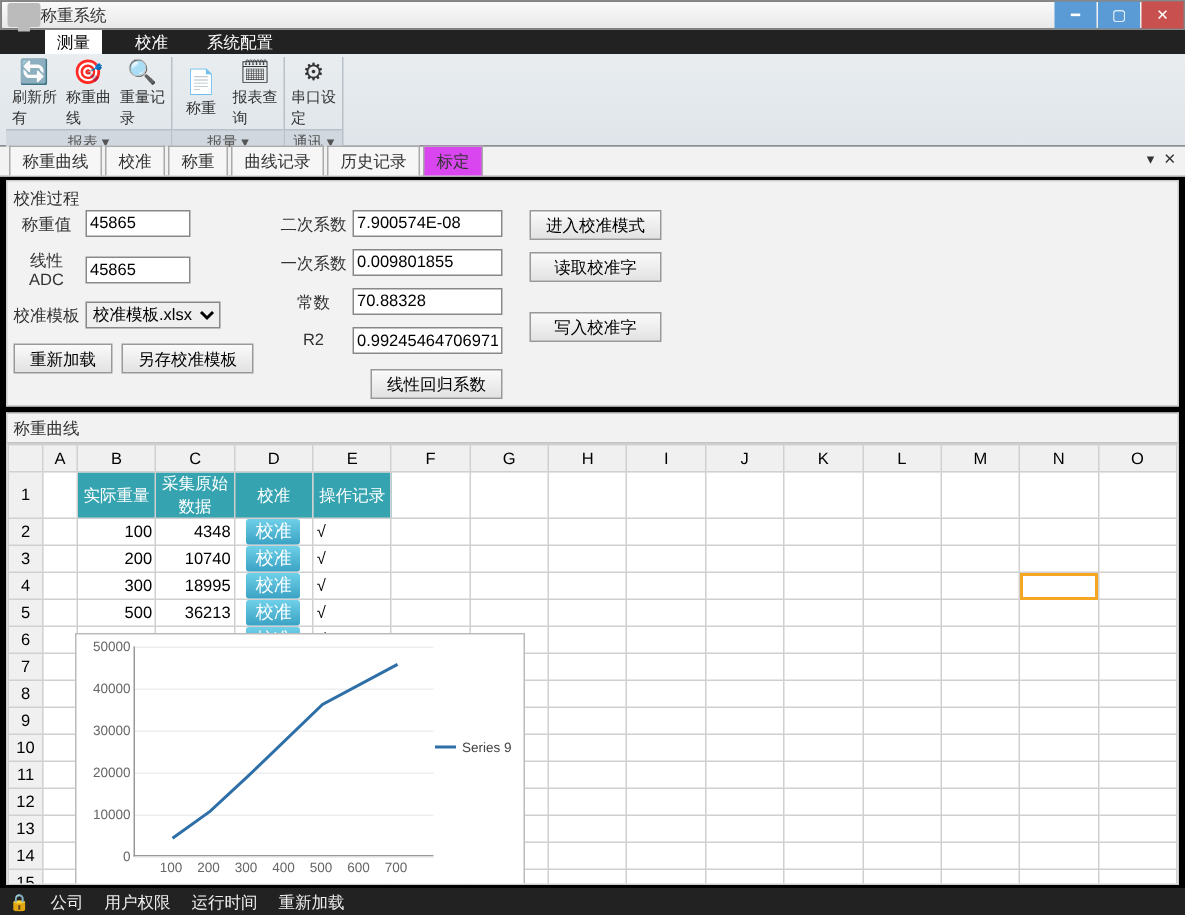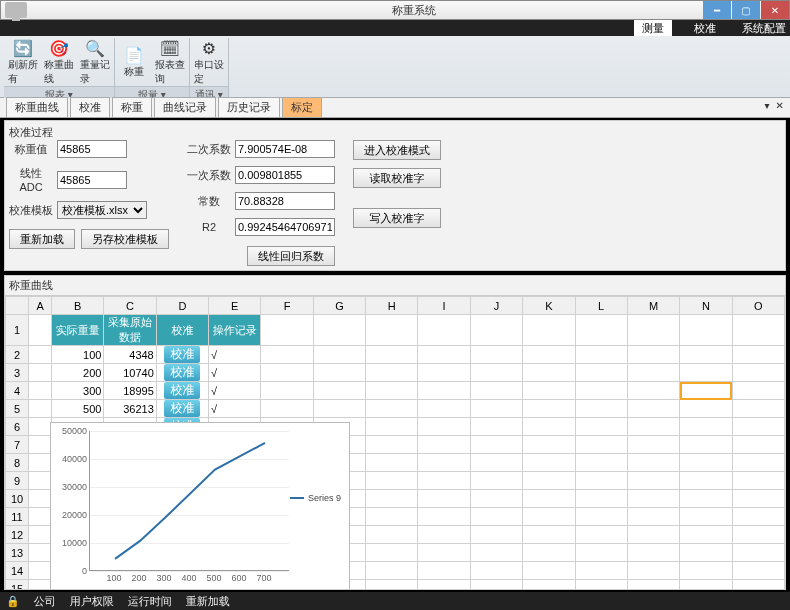--- a/index.html
+++ b/index.html
@@ -1,41 +1,41 @@
 <!DOCTYPE html>
 <html><head>
 <meta charset="utf-8">
 <style>
 * { box-sizing: border-box; margin: 0; padding: 0; font-family: "Microsoft YaHei", "SimSun", sans-serif; }
 body { background: #000; width: 790px; height: 610px; overflow: hidden; font-size: 11px; }
 .window { width: 790px; height: 610px; background: #000; display: flex; flex-direction: column; }
 .titlebar { height: 20px; background: linear-gradient(#fafafa,#e8e8e8); display: flex; align-items: center; border: 1px solid #888; position: relative; }
-.titlebar .title { flex: 1; text-align: center; font-size: 11px; color: #333; margin-left: 12px; }
+.titlebar .title { flex: 1; font-size: 11px; color: #333; }
 .titlebar .controls { position: absolute; right: 0; top: 0; display: flex; }
 .tbtn { width: 28px; height: 18px; display: flex; align-items: center; justify-content: center; color: #fff; font-size: 10px; margin-left: 1px; }
 .tbtn.min { background: #5a9bd5; }
 .tbtn.max { background: #5a9bd5; }
 .tbtn.close { background: #c8504f; }
 .titlebar .sysicon { width: 22px; height: 16px; background: #bbb; margin-left: 4px; border-radius: 2px; position: relative; }
 .titlebar .sysicon::after { content:""; position:absolute; bottom:-3px; left:7px; width:8px; height:3px; background:#bbb; }
 
-.menubar { height: 16px; background: #222; color: #fff; display: flex; align-items: center; padding-left: 30px; gap: 18px; font-size: 11px; justify-content: flex-end; }
+.menubar { height: 16px; background: #222; color: #fff; display: flex; align-items: center; padding-left: 30px; gap: 18px; font-size: 11px; }
 .menubar .mitem.active { background: #fff; color: #000; padding: 1px 8px; }
 .menubar .mitem { padding: 1px 4px; }
 
 .ribbon { height: 62px; background: linear-gradient(#e9edf0,#dfe5ea); border-bottom: 1px solid #aaa; display: flex; padding: 2px 4px 0 4px; }
 .rgroup { border-right: 1px solid #b8c0c8; padding: 0 4px; display: flex; flex-direction: column; }
 .rgroup .icons { display: flex; gap: 6px; flex: 1; align-items: center; }
 .ricon { width: 30px; display: flex; flex-direction: column; align-items: center; font-size: 10px; color: #333; cursor: pointer; }
 .ricon .glyph { width: 20px; height: 20px; display: flex; align-items: center; justify-content: center; font-size: 16px; }
 .rgroup .grouplabel { font-size: 10px; color: #555; text-align: center; border-top: 1px solid #b8c0c8; background: #d0d7de; padding: 1px 0; margin: 0 -4px; }
 
 .tabstrip { height: 20px; background: #f2f2f2; border-bottom: 1px solid #aaa; display: flex; align-items: flex-end; padding-left: 6px; position: relative; }
 .tab { padding: 2px 8px; background: #f6f6f6; border: 1px solid #aaa; border-bottom: none; margin-right: 2px; font-size: 11px; color: #333; cursor: pointer; }
-.tab.active { background: #fdba74; }
+.tab.active { background: #d946ef; }
 .tabstrip .tabctl { position: absolute; right: 6px; top: 2px; font-size: 10px; color: #333; display:flex; gap:6px;}
 
 .formarea { background: #f2f2f2; border: 1px solid #ccc; margin: 2px 4px; padding: 4px; }
 .formtitle { font-size: 11px; color: #333; margin-bottom: 0; }
 .formbody { display: flex; gap: 18px; align-items: flex-start; }
 .col { display: flex; flex-direction: column; gap: 8px; }
 .frow { display: flex; align-items: center; gap: 4px; font-size: 11px; color: #333; }
 .frow label { width: 44px; text-align: center; }
 .col2 .frow label { width: 44px; }
 input.txt { width: 70px; height: 18px; border: 1px solid #888; padding: 0 2px; font-size: 11px; background: #fff; }

